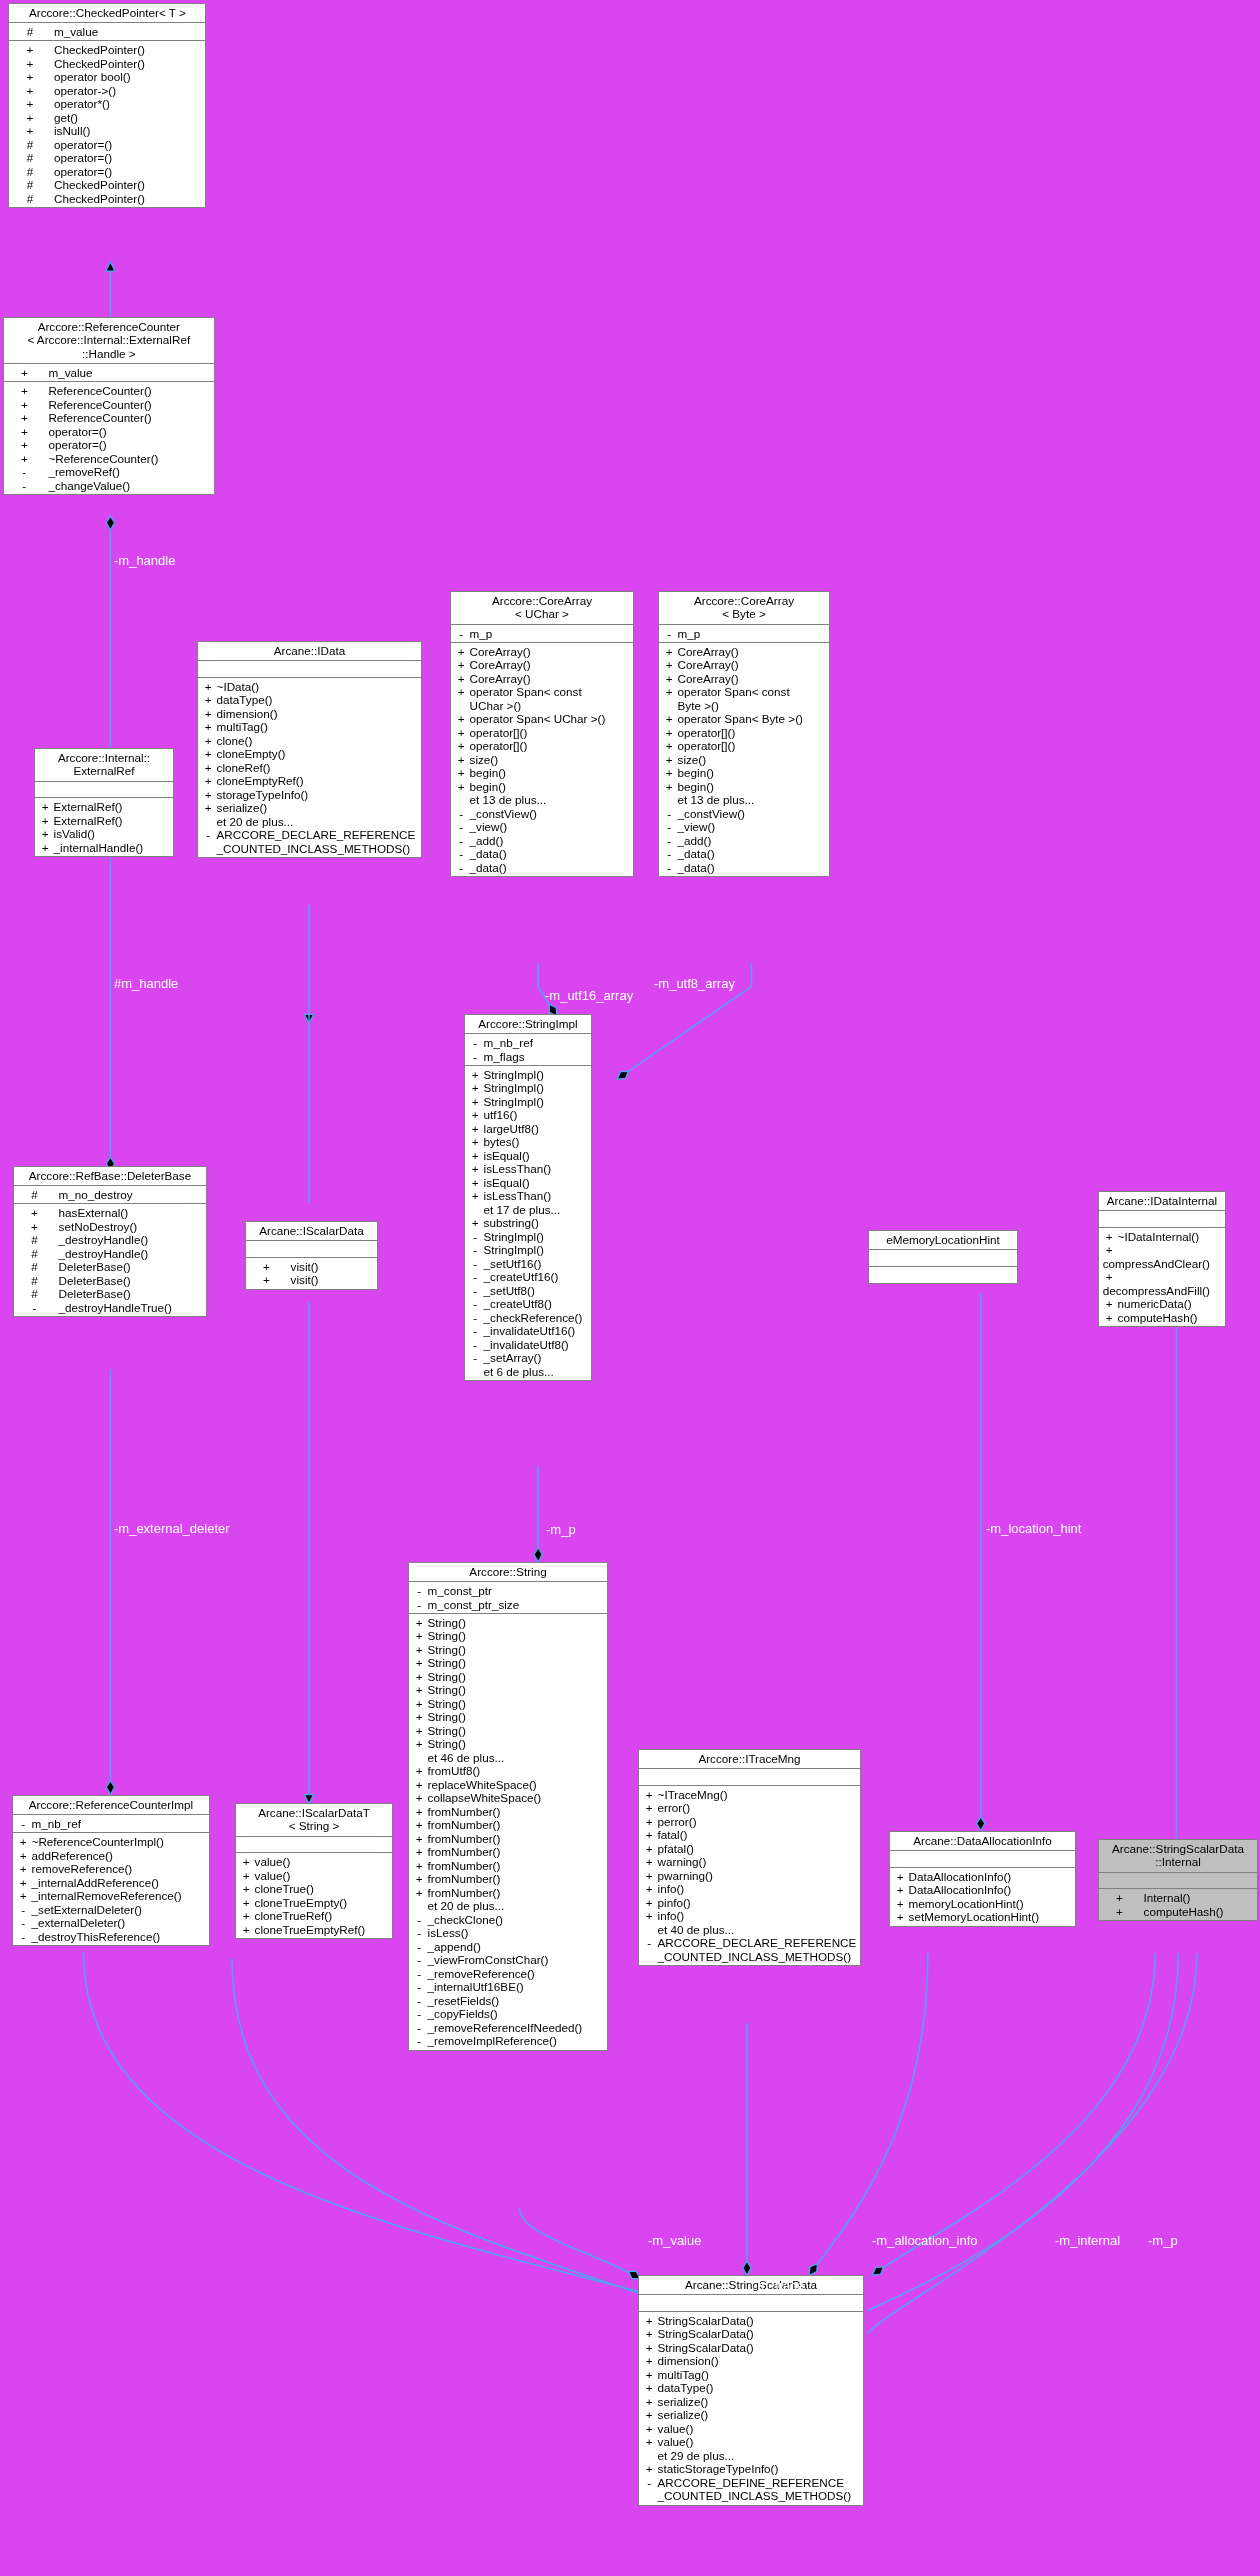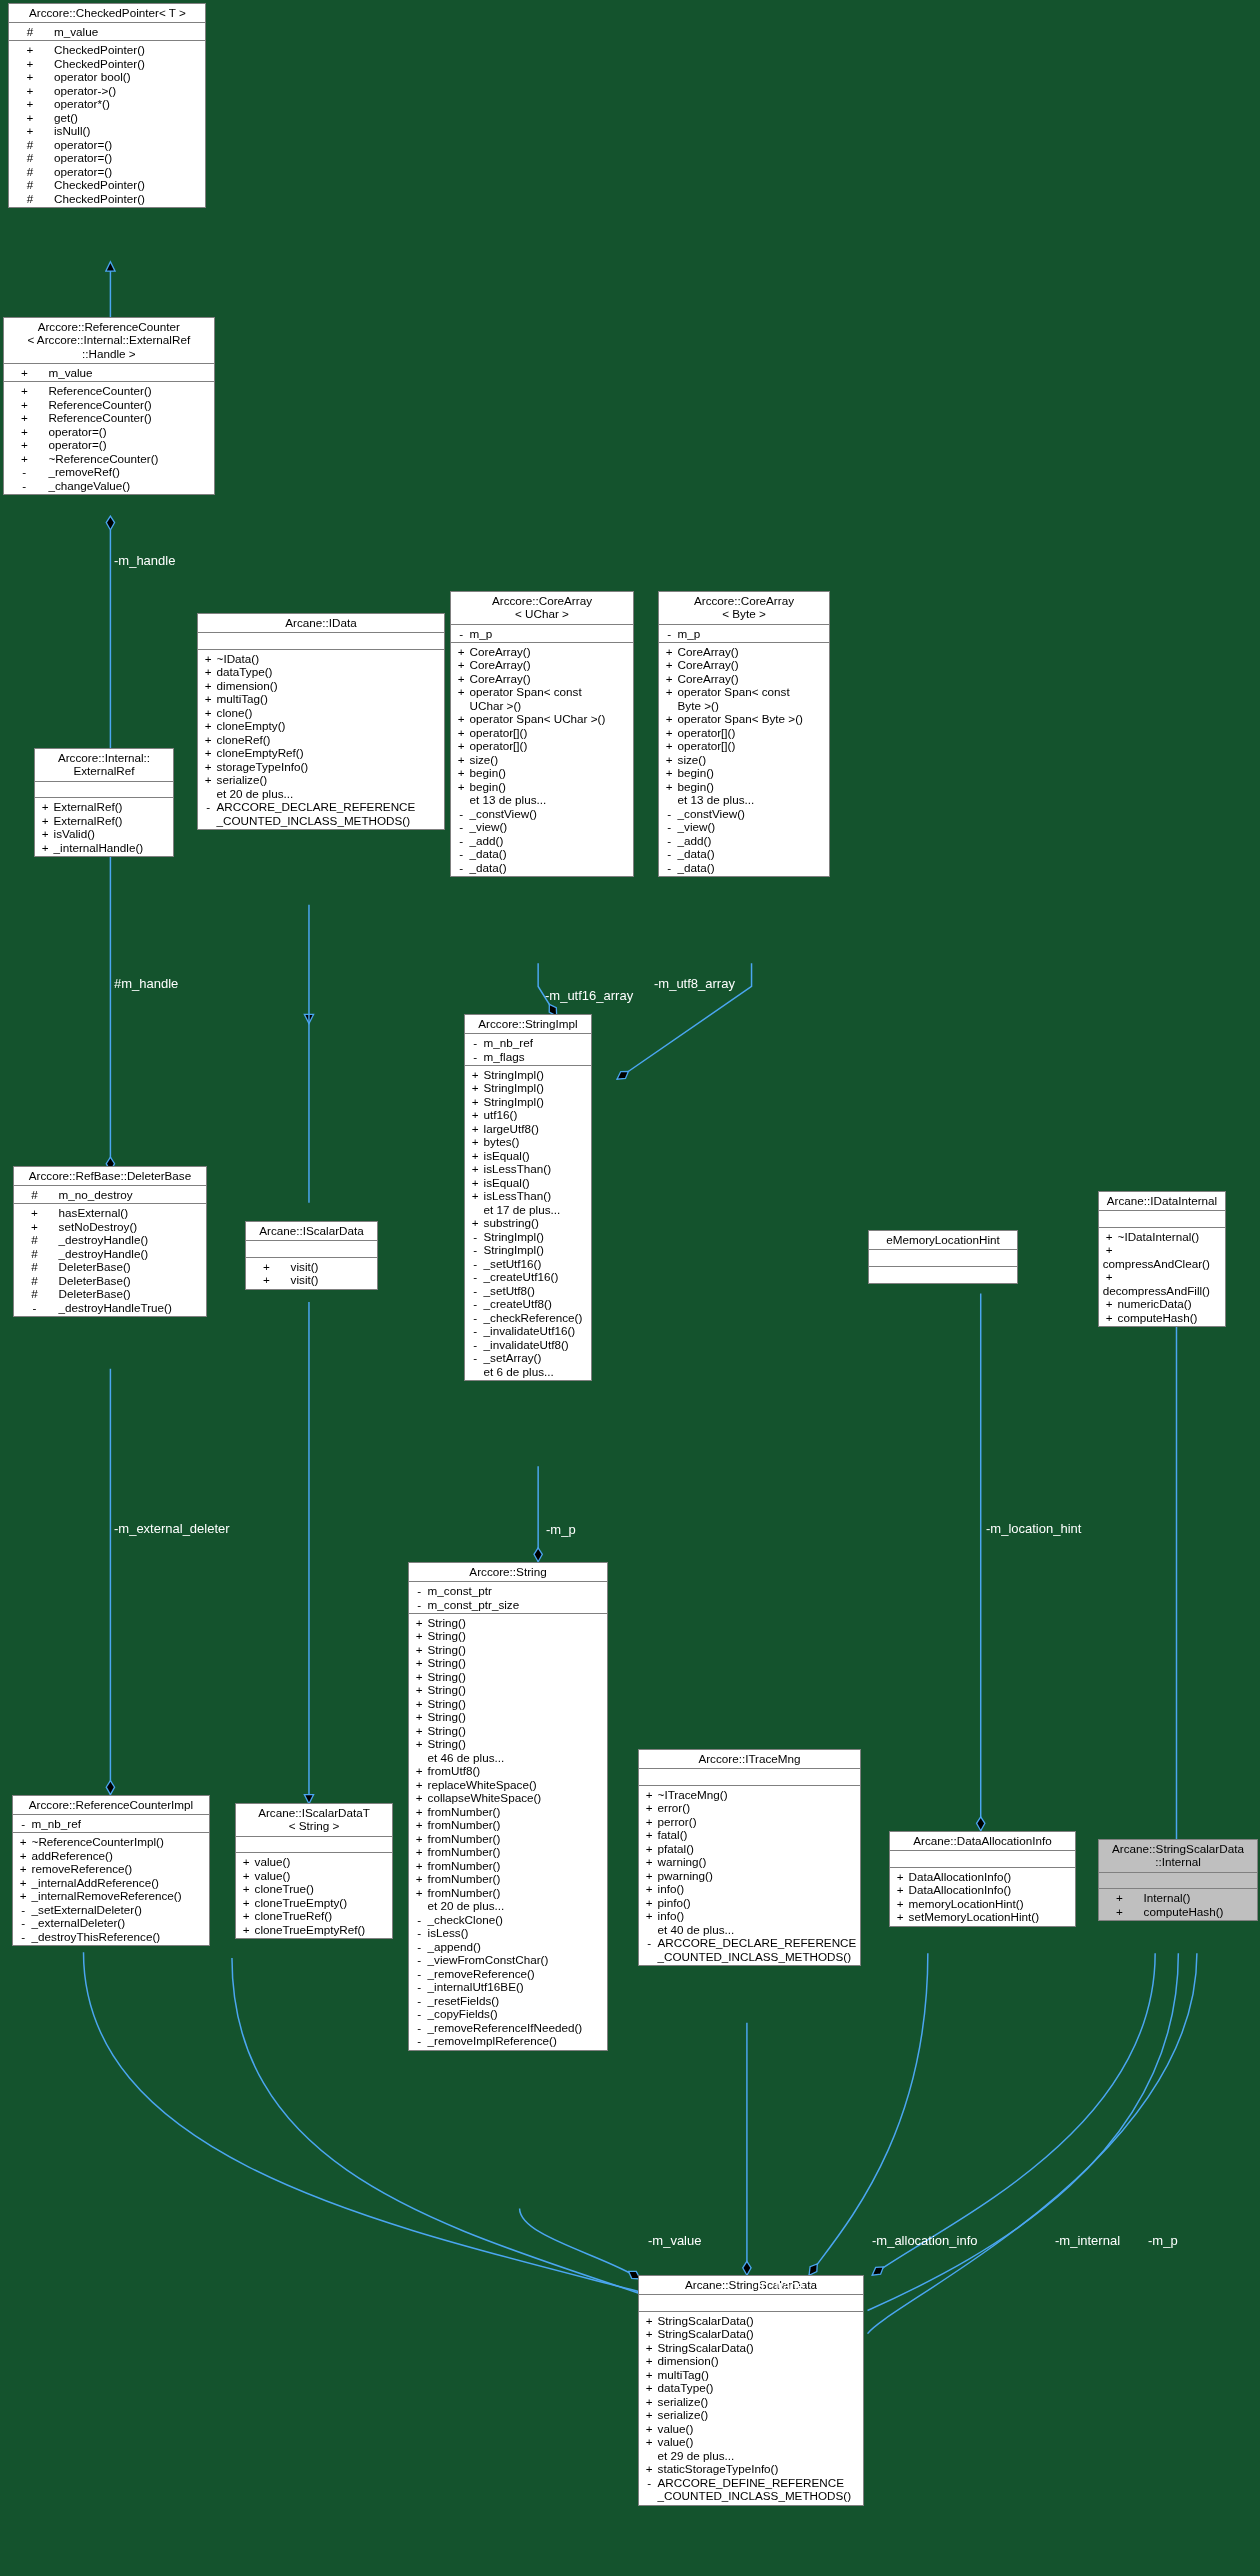--- a/index.html
+++ b/index.html
@@ -7,21 +7,21 @@
     padding: 0;
     background: #000000;
   }
   body {
     font-family: "Liberation Sans", sans-serif;
   }
   #canvas {
     position: relative;
     width: 1260px;
     height: 2576px;
-    background: #14532d;
+    background: #d946ef;
     overflow: hidden;
   }
   svg#edges {
     position: absolute;
     left: 0; top: 0;
     width: 1260px;
     height: 2576px;
     pointer-events: none;
   }
   .uml-box {
@@ -198,21 +198,21 @@
 ExternalRef</div>
     <div class="box-section empty"></div>
     <div class="box-section">
         <div class="member"><span class="vis">+</span><span class="nm">ExternalRef()</span></div>
         <div class="member"><span class="vis">+</span><span class="nm">ExternalRef()</span></div>
         <div class="member"><span class="vis">+</span><span class="nm">isValid()</span></div>
         <div class="member"><span class="vis">+</span><span class="nm">_internalHandle()</span></div>
       </div>
   </div>
 
-  <div class="uml-box" id="box-idata" style="left:197px; top:613px; width:248px;">
+  <div class="uml-box" id="box-idata" style="left:197px; top:641px; width:225px;">
     <div class="box-title">Arcane::IData</div>
     <div class="box-section empty"></div>
     <div class="box-section">
         <div class="member"><span class="vis">+</span><span class="nm">~IData()</span></div>
         <div class="member"><span class="vis">+</span><span class="nm">dataType()</span></div>
         <div class="member"><span class="vis">+</span><span class="nm">dimension()</span></div>
         <div class="member"><span class="vis">+</span><span class="nm">multiTag()</span></div>
         <div class="member"><span class="vis">+</span><span class="nm">clone()</span></div>
         <div class="member"><span class="vis">+</span><span class="nm">cloneEmpty()</span></div>
         <div class="member"><span class="vis">+</span><span class="nm">cloneRef()</span></div>

